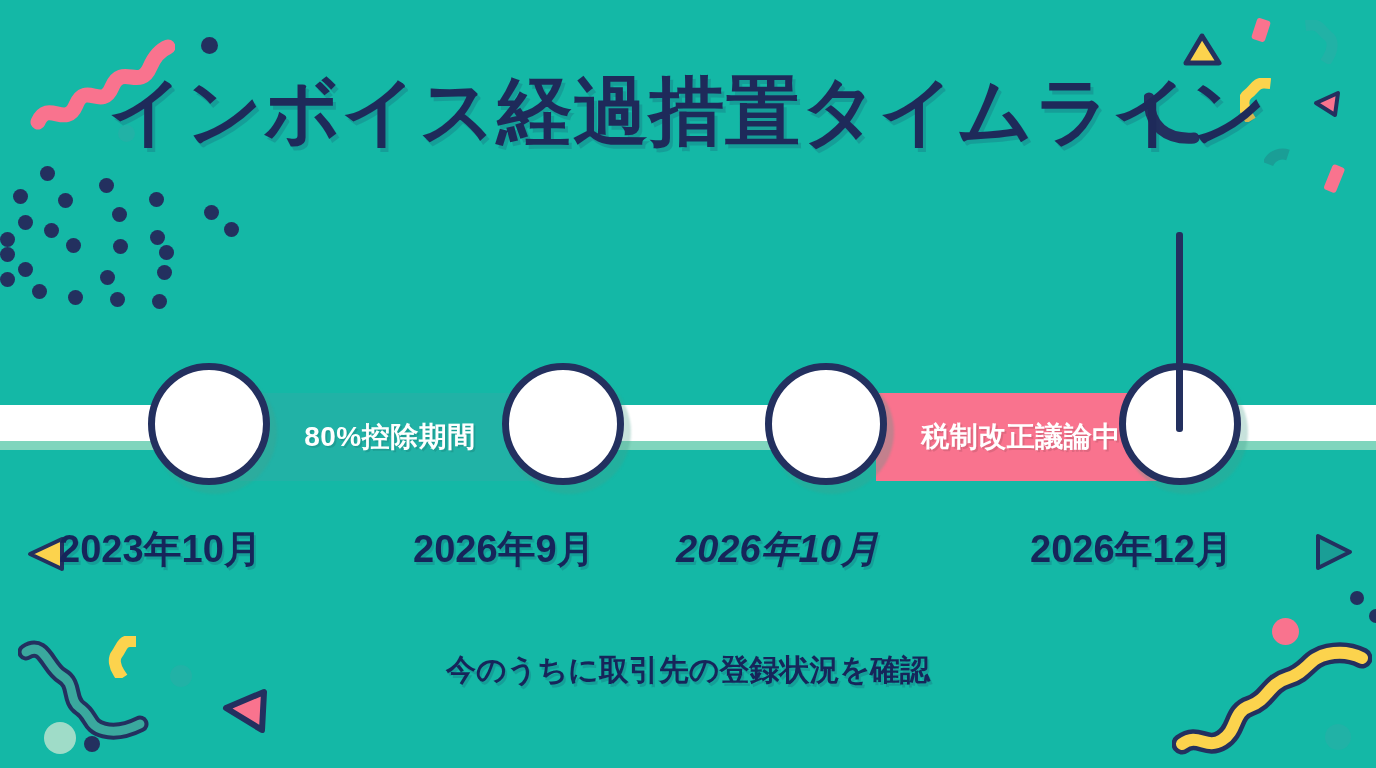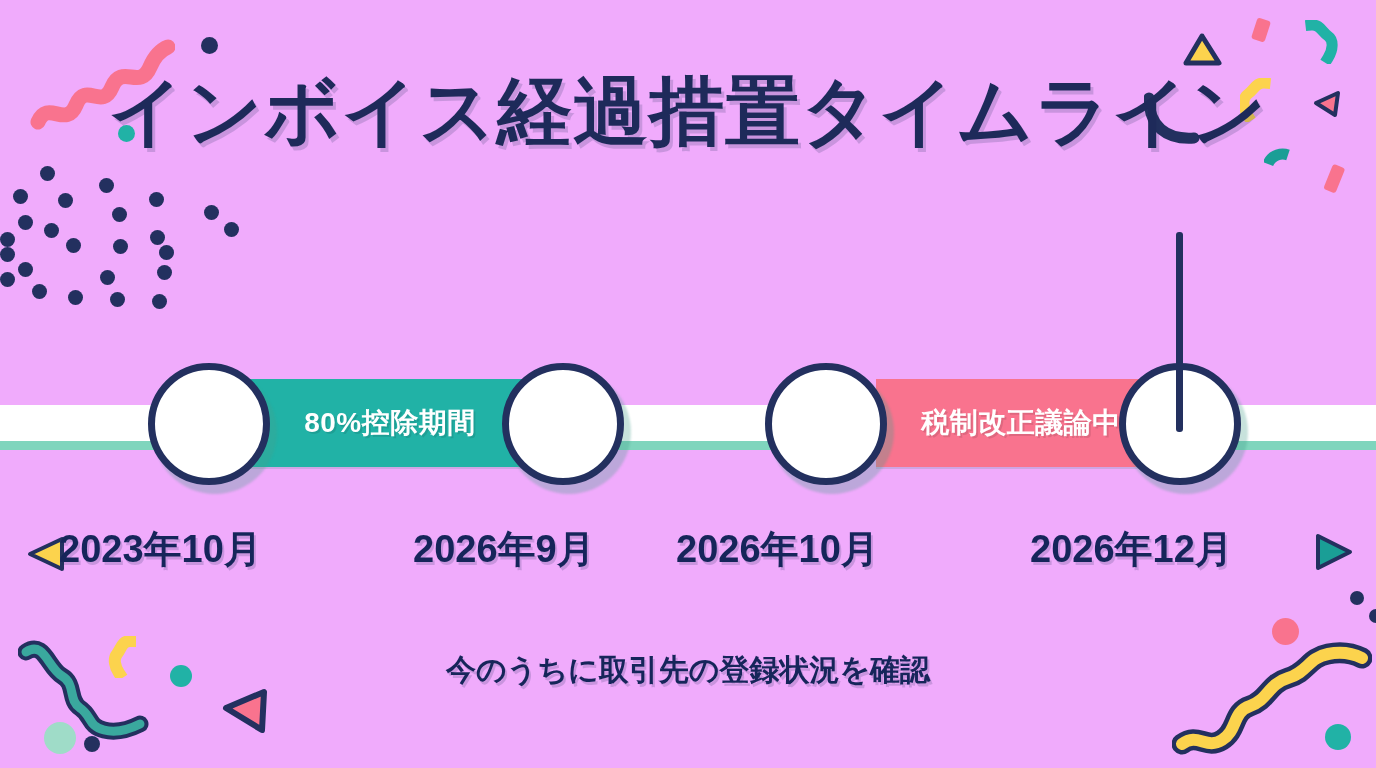--- a/index.html
+++ b/index.html
@@ -8,21 +8,21 @@
     padding: 0;
     background: #ffffff;
   }
   * { box-sizing: border-box; }
 
   .canvas {
     position: relative;
     width: 1376px;
     height: 768px;
     overflow: hidden;
-    background: #f0abfc;
+    background: #14b8a6;
     font-family: "Liberation Sans", "DejaVu Sans", sans-serif;
   }
 
   
   .deco-layer {
     position: absolute;
     inset: 0;
     pointer-events: none;
   }
   .deco { position: absolute; }
@@ -61,21 +61,21 @@
     left: 0;
     top: 405px;
     width: 1376px;
     height: 36px;
     background: #ffffff;
   }
 
   
   .seg {
     position: absolute;
-    top: 379px;
+    top: 393px;
     height: 88px;
     display: flex;
     align-items: center;
     justify-content: center;
   }
   .seg-shadow {
     position: absolute;
     top: 455px;
     height: 14px;
     background: rgba(60,140,120,0.18);
@@ -306,20 +306,20 @@
         <div class="node" style="left: 765px; top: 363px;"></div>
         <div class="node-shadow" style="left: 1124px; top: 370px;"></div>
         <div class="node" style="left: 1119px; top: 363px;"></div>
       </div>
 
     <div class="flag-pole"></div>
 
     <div id="dates">
         <div class="date" style="left: 59px;">2023年10月</div>
         <div class="date" style="left: 413px;">2026年9月</div>
-        <div class="date" style="left: 676px;">2026年10月</div>
+        <div class="date" style="left: 676px; font-style: italic;">2026年10月</div>
         <div class="date" style="left: 1030px;">2026年12月</div>
       </div>
   </div>
 
   <div class="caption">今のうちに取引先の登録状況を確認</div>
 
 </div>
 
 </body></html>

